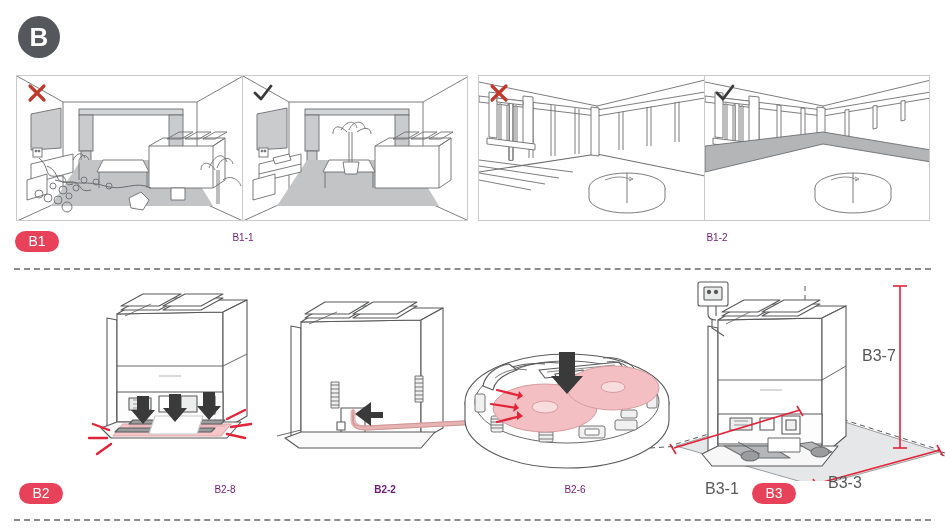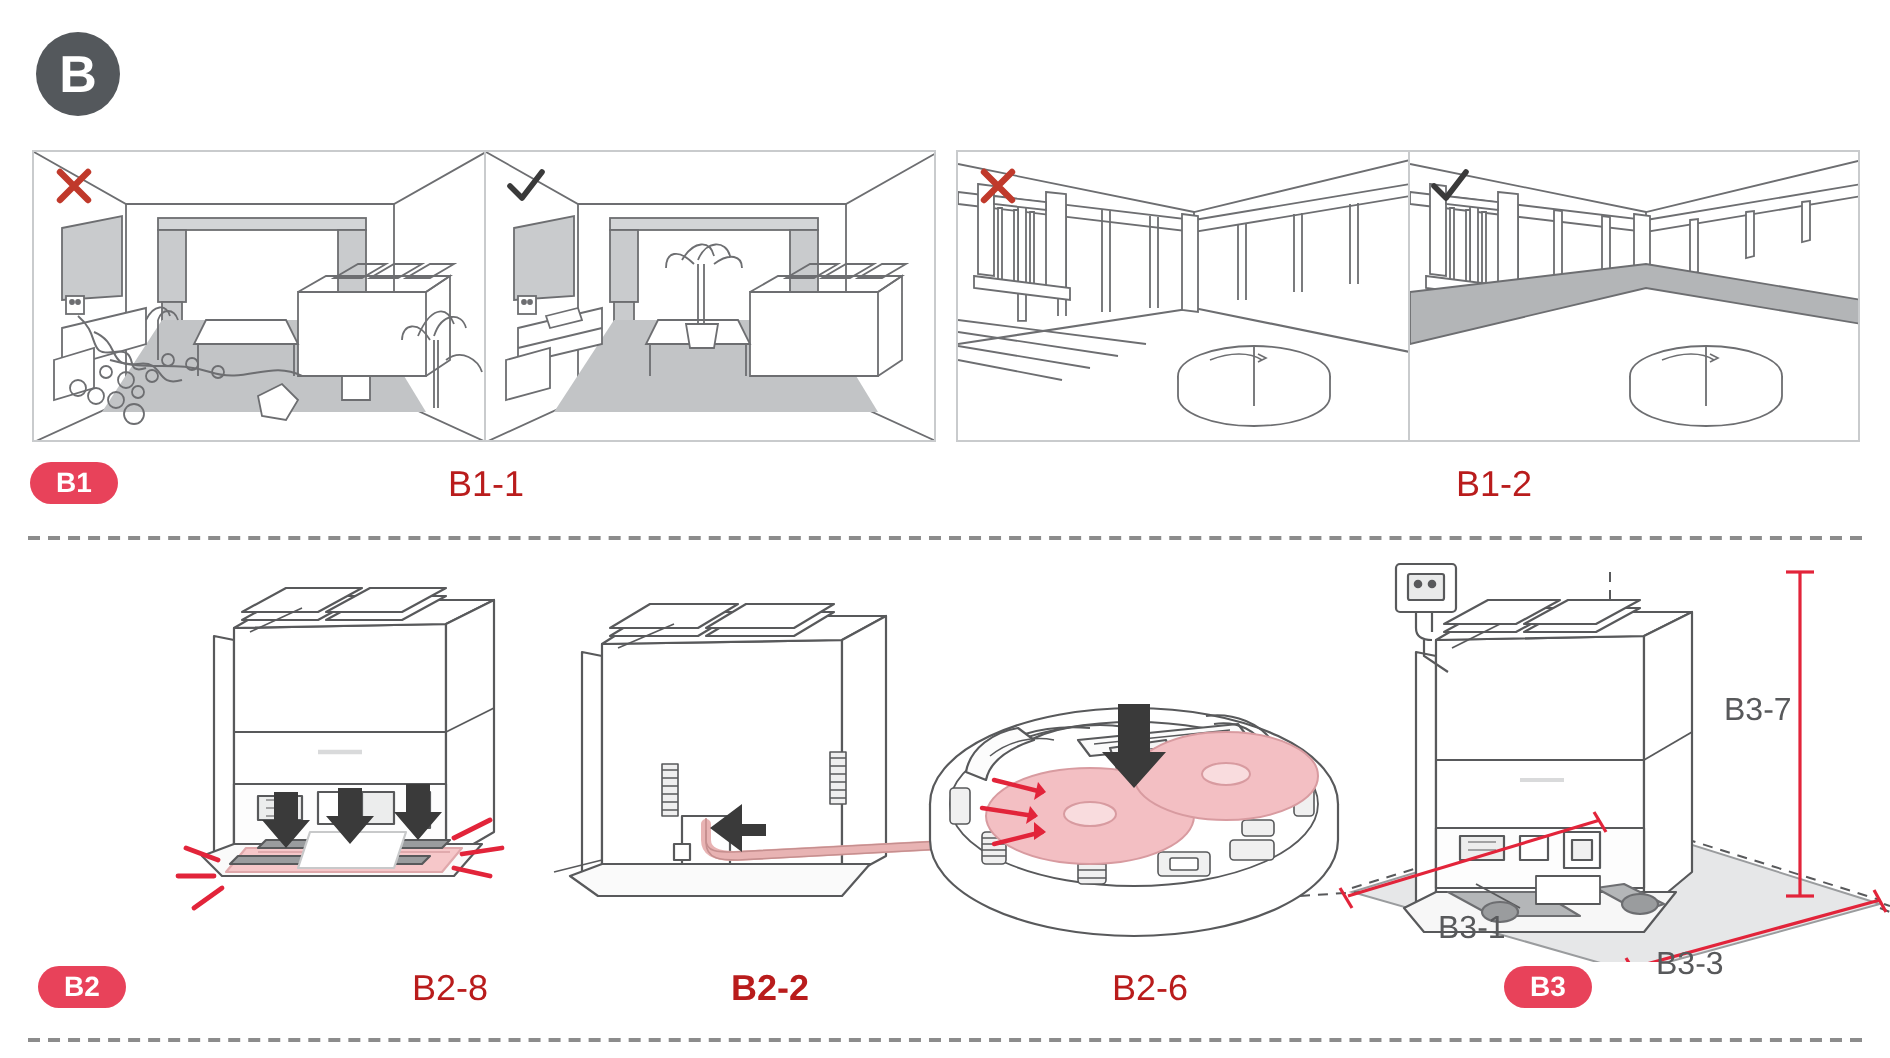--- a/index.html
+++ b/index.html
@@ -36,50 +36,50 @@
 
   
   .pill {
     position: absolute;
     width: 44px;
     height: 21px;
     border-radius: 11px;
     background: #e8425a;
     color: #ffffff;
     font-size: 14px;
-    font-weight: bold;
+    font-weight: normal;
     line-height: 21px;
     text-align: center;
   }
   #pill-b1 { left: 15px; top: 231px; }
   #pill-b2 { left: 19px; top: 483px; }
   #pill-b3 { left: 752px; top: 483px; text-align: center; }
 
   
   .caption {
     position: absolute;
-    font-size: 18px;
-    color: #b91c1c;
+    font-size: 10px;
+    color: #701a75;
     text-align: center;
     white-space: nowrap;
   }
   #cap-b11 { left: 178px; top: 232px; width: 130px; }
-  #cap-b12 { left: 636px; top: 232px; width: 130px; text-align: right; }
+  #cap-b12 { left: 652px; top: 232px; width: 130px; }
   #cap-b21 { left: 160px; top: 484px; width: 130px; }
   #cap-b22 { left: 320px; top: 484px; width: 130px; font-weight: bold; }
   #cap-b23 { left: 510px; top: 484px; width: 130px; }
 
   
   .dim-label {
     position: absolute;
     font-size: 16px;
     color: #58595b;
     white-space: nowrap;
   }
-  #dim-b31 { left: 705px; top: 456px; margin-left: 14px; }
+  #dim-b31 { left: 705px; top: 480px; }
   #dim-b32 { left: 862px; top: 347px; }
   #dim-b33 { left: 828px; top: 474px; }
 
   
   .dash-rule {
     position: absolute;
     left: 14px;
     width: 917px;
     height: 0;
     border-top: 2px dashed #8c8c8c;

